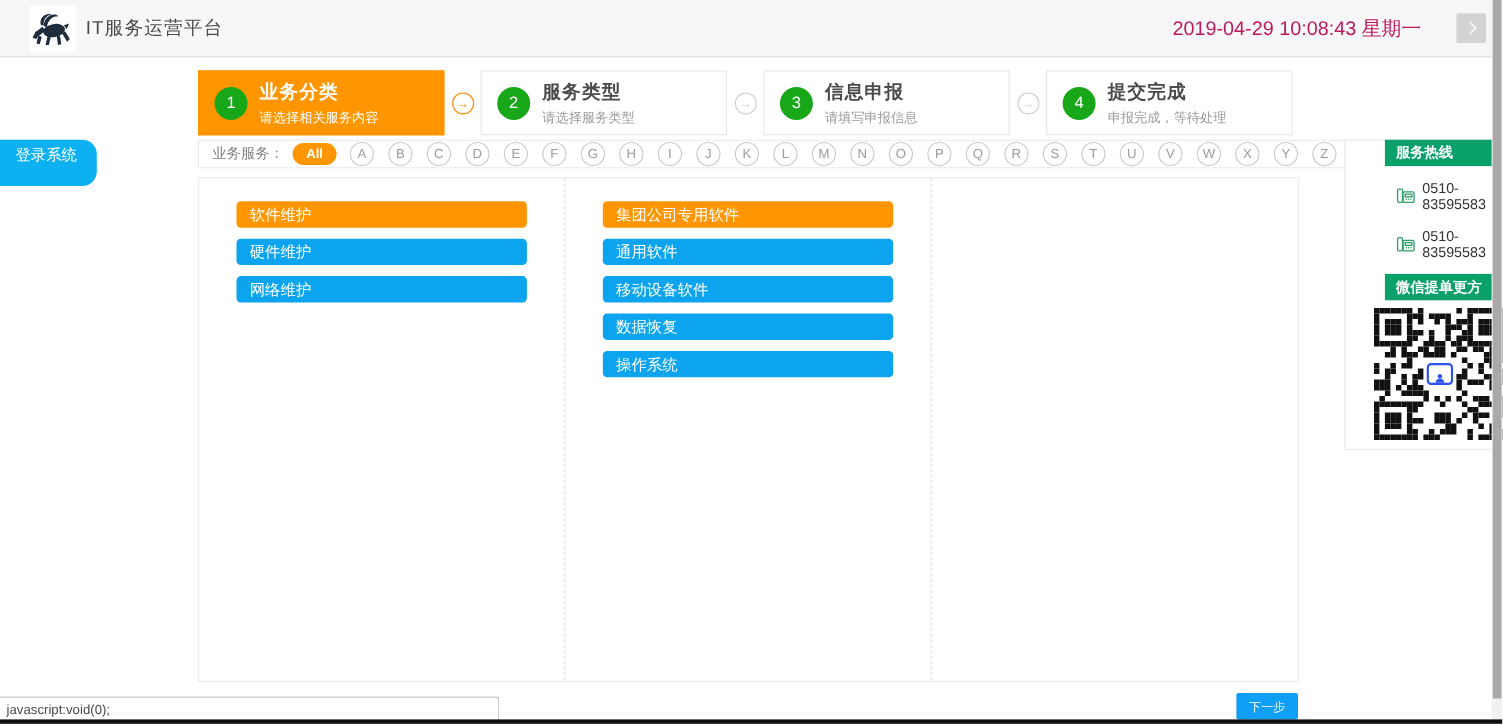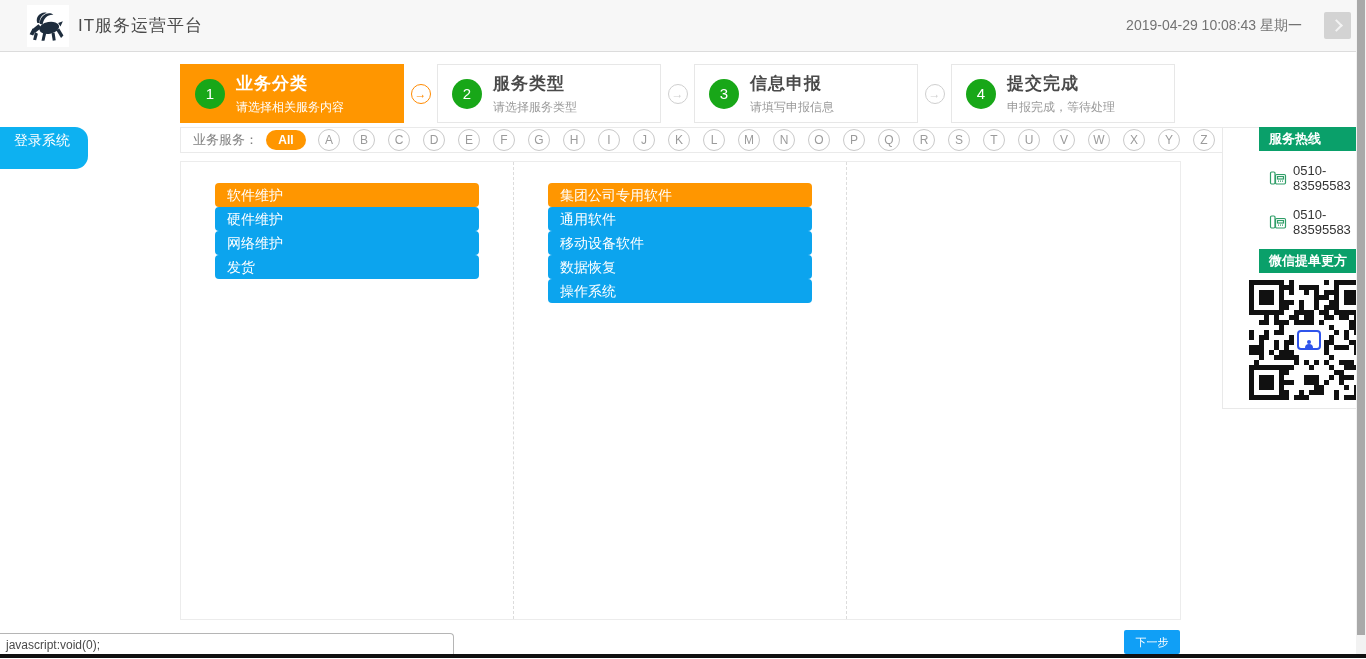--- a/index.html
+++ b/index.html
@@ -6,21 +6,21 @@
   body{font-family:"Liberation Sans","DejaVu Sans",sans-serif;background:#fff;}
   #screen{position:relative;width:1366px;height:659px;overflow:hidden;background:#fff;}
 
   
   .top-bar{position:absolute;left:0;top:0;width:1366px;height:52px;background:#f7f7f7;
     border-bottom:1px solid #dcdcdc;display:flex;align-items:center;box-sizing:border-box;text-align:center;}
   .logo-box{width:42px;height:42px;background:#fff;margin-left:27px;display:flex;
     align-items:center;justify-content:center;flex:0 0 auto;}
   .app-title{font-size:17px;color:#4a4a4a;margin-left:9px;letter-spacing:1px;}
   .flex-spacer{flex:1;}
-  .datetime{font-size:14px;color:#737373;margin-right:22px;}
+  .datetime{font-size:18px;color:#be185d;margin-right:32px;}
   .collapse-btn{width:27px;height:27px;background:#d3d3d3;border:none;border-radius:2px;
     margin-right:15px;display:flex;align-items:center;justify-content:center;cursor:pointer;padding:0;}
   .chev{width:7px;height:7px;border-top:2px solid #f3f3f3;border-right:2px solid #f3f3f3;
     transform:rotate(45deg);margin-right:2px;}
 
   
   .login-pill{position:absolute;left:0;top:127px;height:42px;min-width:88px;background:#0db1f1;
     color:#fff;font-size:14px;line-height:26px;padding:0 18px 0 14px;border-radius:0 13px 13px 0;
     box-sizing:border-box;cursor:pointer;}
 
@@ -50,21 +50,21 @@
   .letter{width:20px;height:20px;border:1px solid #c9c9c9;border-radius:50%;color:#9b9b9b;
     font-size:12px;display:flex;align-items:center;justify-content:center;margin-right:13px;
     cursor:pointer;flex:0 0 auto;}
 
   
   .content-panel{position:absolute;left:180px;top:161px;width:1001px;height:459px;
     border:1px solid #ececec;box-sizing:border-box;display:flex;background:#fff;}
   .cat-col{width:333px;box-sizing:border-box;border-right:1px dashed #dcdcdc;padding:21px 34px 0 34px;}
   .cat-col:last-child{border-right:none;}
   .cat-btn{height:24px;line-height:24px;border-radius:4px;background:#0ca4ee;color:#fff;
-    font-size:14px;padding-left:12px;cursor:pointer;}
+    font-size:14px;padding-left:12px;margin-bottom:10px;cursor:pointer;}
   .cat-btn.active{background:#ff9600;}
 
   
   .sidebar{position:absolute;left:1222px;top:127px;width:136px;background:#fff;
     border:1px solid #e9e9e9;box-sizing:border-box;padding-left:37px;}
   .side-header{height:24px;line-height:24px;background:#0aa06a;color:#fff;font-size:13px;
     font-weight:bold;padding-left:10px;margin:-1px;}
   .phones{padding:6px 0 6px 0;}
   .phone-row{display:flex;align-items:center;padding:7px 0 7px 9px;font-size:13px;color:#333;}
   .phone-row svg{margin-right:6px;flex:0 0 auto;}
@@ -197,21 +197,20 @@
         <span class="letter">Y</span>
         <span class="letter">Z</span>
       </span>
   </div>
 
   <div class="content-panel">
     <div class="cat-col">
       <div class="cat-btn active">软件维护</div>
       <div class="cat-btn">硬件维护</div>
       <div class="cat-btn">网络维护</div>
-      <div class="cat-btn">发货</div>
     </div>
     <div class="cat-col">
       <div class="cat-btn active">集团公司专用软件</div>
       <div class="cat-btn">通用软件</div>
       <div class="cat-btn">移动设备软件</div>
       <div class="cat-btn">数据恢复</div>
       <div class="cat-btn">操作系统</div>
     </div>
     <div class="cat-col"></div>
   </div>

